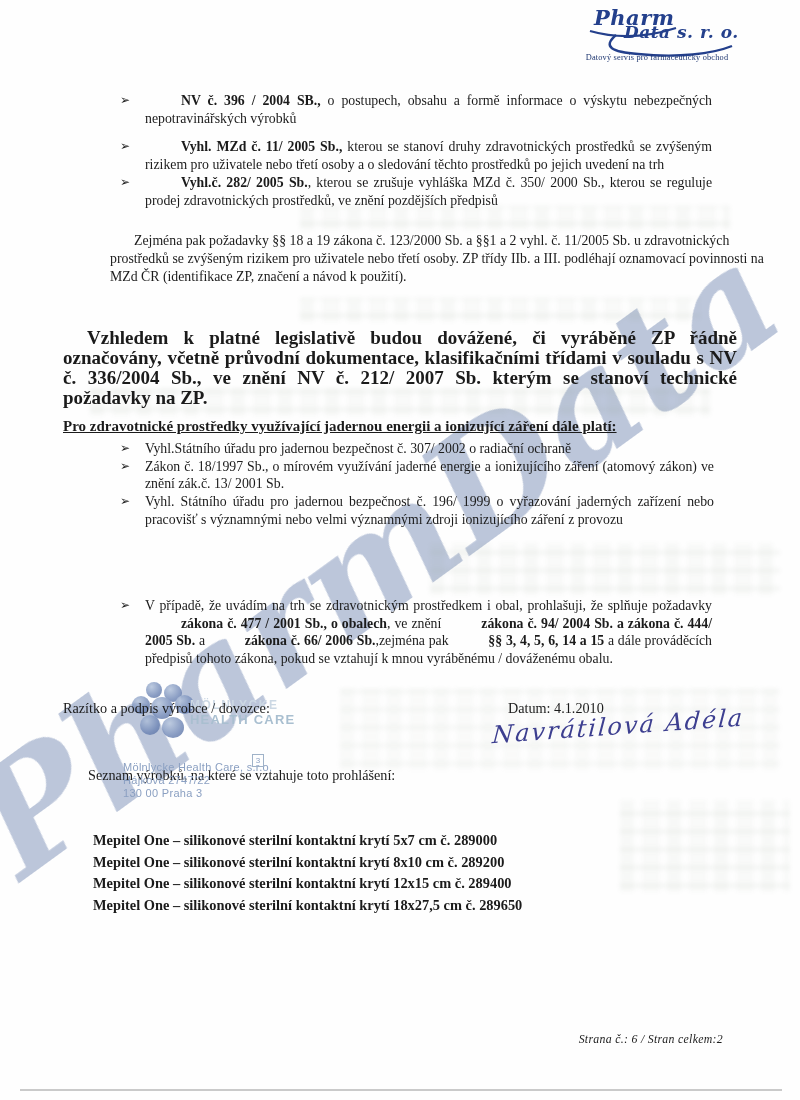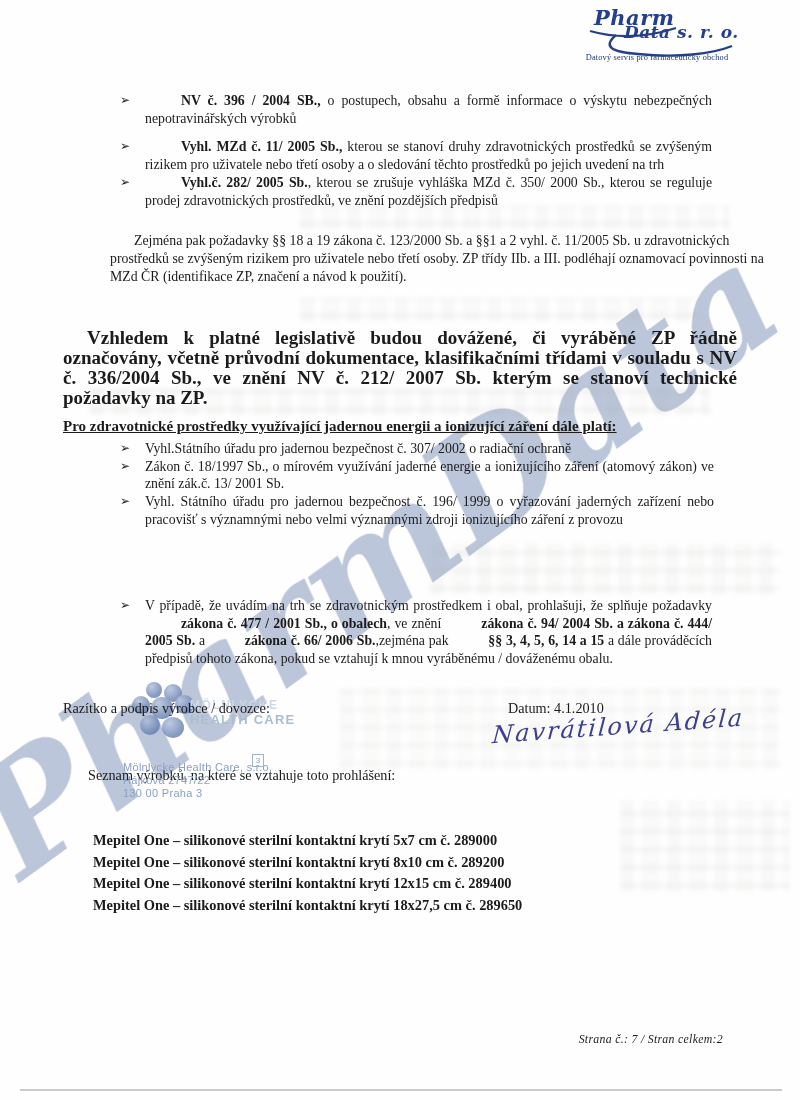--- a/index.html
+++ b/index.html
@@ -182,16 +182,16 @@
   <div class="signature">Navrátilová Adéla</div>
 
   <div class="blk seznam">Seznam výrobků, na které se vztahuje toto prohlášení:</div>
   <div class="blk products">
     <div>Mepitel One – silikonové sterilní kontaktní krytí 5x7 cm č. 289000</div>
     <div>Mepitel One – silikonové sterilní kontaktní krytí 8x10 cm č. 289200</div>
     <div>Mepitel One – silikonové sterilní kontaktní krytí 12x15 cm č. 289400</div>
     <div>Mepitel One – silikonové sterilní kontaktní krytí 18x27,5 cm č. 289650</div>
   </div>
 
-  <div class="footer">Strana č.: 7 /  Stran celkem:2</div>
+  <div class="footer">Strana č.: 6 /  Stran celkem:2</div>
   <div class="bottom-rule"></div>
 
 </div>
 
 </body></html>

